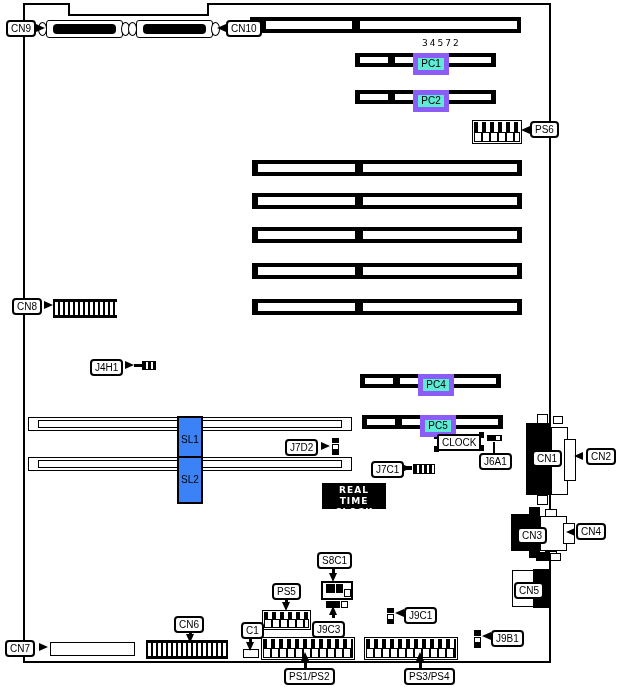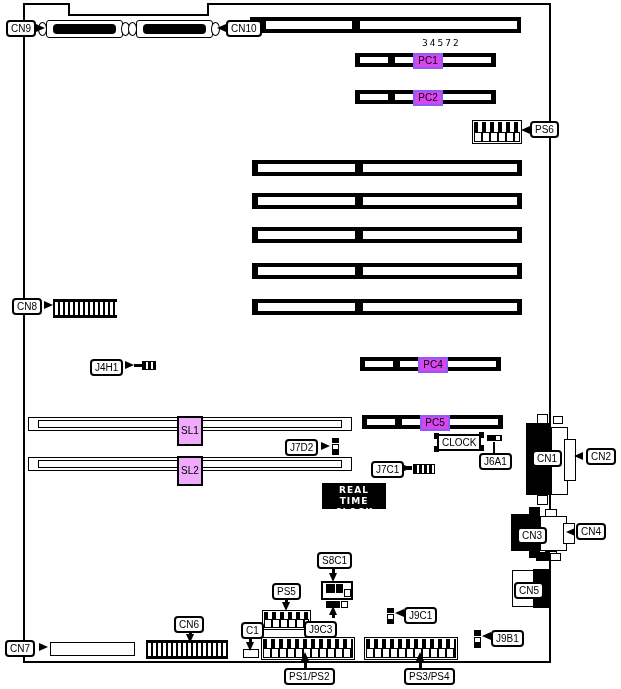--- a/index.html
+++ b/index.html
@@ -16,27 +16,27 @@
   .arr-l{border-top:4px solid transparent;border-bottom:4px solid transparent;border-right:9px solid #000;}
   .arr-d{border-left:4px solid transparent;border-right:4px solid transparent;border-top:9px solid #000;}
   .arr-u{border-left:4px solid transparent;border-right:4px solid transparent;border-bottom:9px solid #000;}
   
   .bigslot{position:absolute;width:270px;height:16px;background:#000;}
   .bigslot .s1,.bigslot .s2{position:absolute;top:4px;height:8px;background:#fff;}
   .bigslot .s1{left:6px;width:97px;} .bigslot .s2{left:111px;width:154px;}
   
   .pcslot{position:absolute;width:141px;height:14px;background:#000;}
   .pcslot .w{position:absolute;top:4px;height:6px;background:#fff;}
-  .ptag{position:absolute;left:58px;top:0px;width:26px;height:12px;background:#d946ef;
-        border:2px solid #8b5cf6;font-size:10px;line-height:12px;text-align:center;z-index:2;}
+  .ptag{position:absolute;left:58px;top:0px;width:26px;height:12px;background:#5eead4;
+        border:5px solid #8b5cf6;font-size:10px;line-height:12px;text-align:center;z-index:2;}
   
   .slslot{position:absolute;background:#fff;border:1px solid #000;}
   .slinner{position:absolute;left:9px;right:9px;top:2px;bottom:2px;border:1px solid #000;}
-  .sltag{position:absolute;top:-2px;height:12px;background:#f0abfc;border:2px solid #000;
-         font-size:10px;line-height:11px;padding:7px 2px;text-align:center;z-index:3;}
+  .sltag{position:absolute;top:-2px;height:12px;background:#3b82f6;border:2px solid #000;
+         font-size:10px;line-height:11px;padding:16px 2px;text-align:center;z-index:3;}
   
   .cent{position:absolute;width:75px;height:16px;background:#fff;border:1px solid #000;
         border-radius:3px;z-index:2;}
   .centbar{position:absolute;left:6px;right:6px;top:3px;bottom:3px;background:#000;border-radius:4px;}
   .wing{position:absolute;width:7px;height:12px;background:#fff;border:1px solid #000;
         border-radius:50%;z-index:2;}
   
   .ribbon{position:absolute;background:repeating-linear-gradient(90deg,#000 0 2px,#fff 2px 5px);
           border-top:3px solid #000;border-bottom:3px solid #000;}
   
@@ -117,21 +117,21 @@
     <div class="w" style="left:40px;width:19px"></div>
     <div class="ptag">PC1</div>
     <div class="w" style="left:87px;width:49px"></div>
   </div>
   <div class="pcslot" style="left:355px;top:90px">
     <div class="w" style="left:5px;width:28px"></div>
     <div class="w" style="left:40px;width:19px"></div>
     <div class="ptag">PC2</div>
     <div class="w" style="left:87px;width:49px"></div>
   </div>
-  <div class="pcslot" style="left:360px;top:357px">
+  <div class="pcslot" style="left:360px;top:374px">
     <div class="w" style="left:5px;width:28px"></div>
     <div class="w" style="left:40px;width:19px"></div>
     <div class="ptag">PC4</div>
     <div class="w" style="left:87px;width:49px"></div>
   </div>
   <div class="pcslot" style="left:362px;top:415px">
     <div class="w" style="left:5px;width:28px"></div>
     <div class="w" style="left:40px;width:19px"></div>
     <div class="ptag">PC5</div>
     <div class="w" style="left:87px;width:49px"></div>
@@ -233,21 +233,21 @@
 
   <div class="tag" style="left:241px;top:622px">C1</div>
   <div class="line" style="left:249px;top:637px;width:3px;height:9px"></div>
   <div class="arr arr-d" style="left:246px;top:642px"></div>
   <div class="wsq" style="left:243px;top:649px;width:14px;height:7px"></div>
 
   <div class="blk" style="left:326px;top:601px;width:14px;height:7px"></div>
   <div class="wsq" style="left:341px;top:601px;width:5px;height:5px"></div>
   <div class="line" style="left:332px;top:610px;width:3px;height:8px"></div>
   <div class="arr arr-u" style="left:329px;top:606px"></div>
-  <div class="tag" style="left:304px;top:621px">J9C3</div>
+  <div class="tag" style="left:312px;top:621px">J9C3</div>
 
   <div class="blk" style="left:387px;top:608px;width:7px;height:5px"></div>
   <div class="wsq" style="left:387px;top:614px;width:5px;height:4px"></div>
   <div class="blk" style="left:387px;top:620px;width:7px;height:4px"></div>
   <div class="arr arr-l" style="left:395px;top:609px"></div>
   <div class="tag" style="left:404px;top:607px">J9C1</div>
 
   <div class="blk" style="left:474px;top:630px;width:7px;height:6px"></div>
   <div class="wsq" style="left:474px;top:637px;width:5px;height:4px"></div>
   <div class="blk" style="left:474px;top:643px;width:7px;height:5px"></div>

